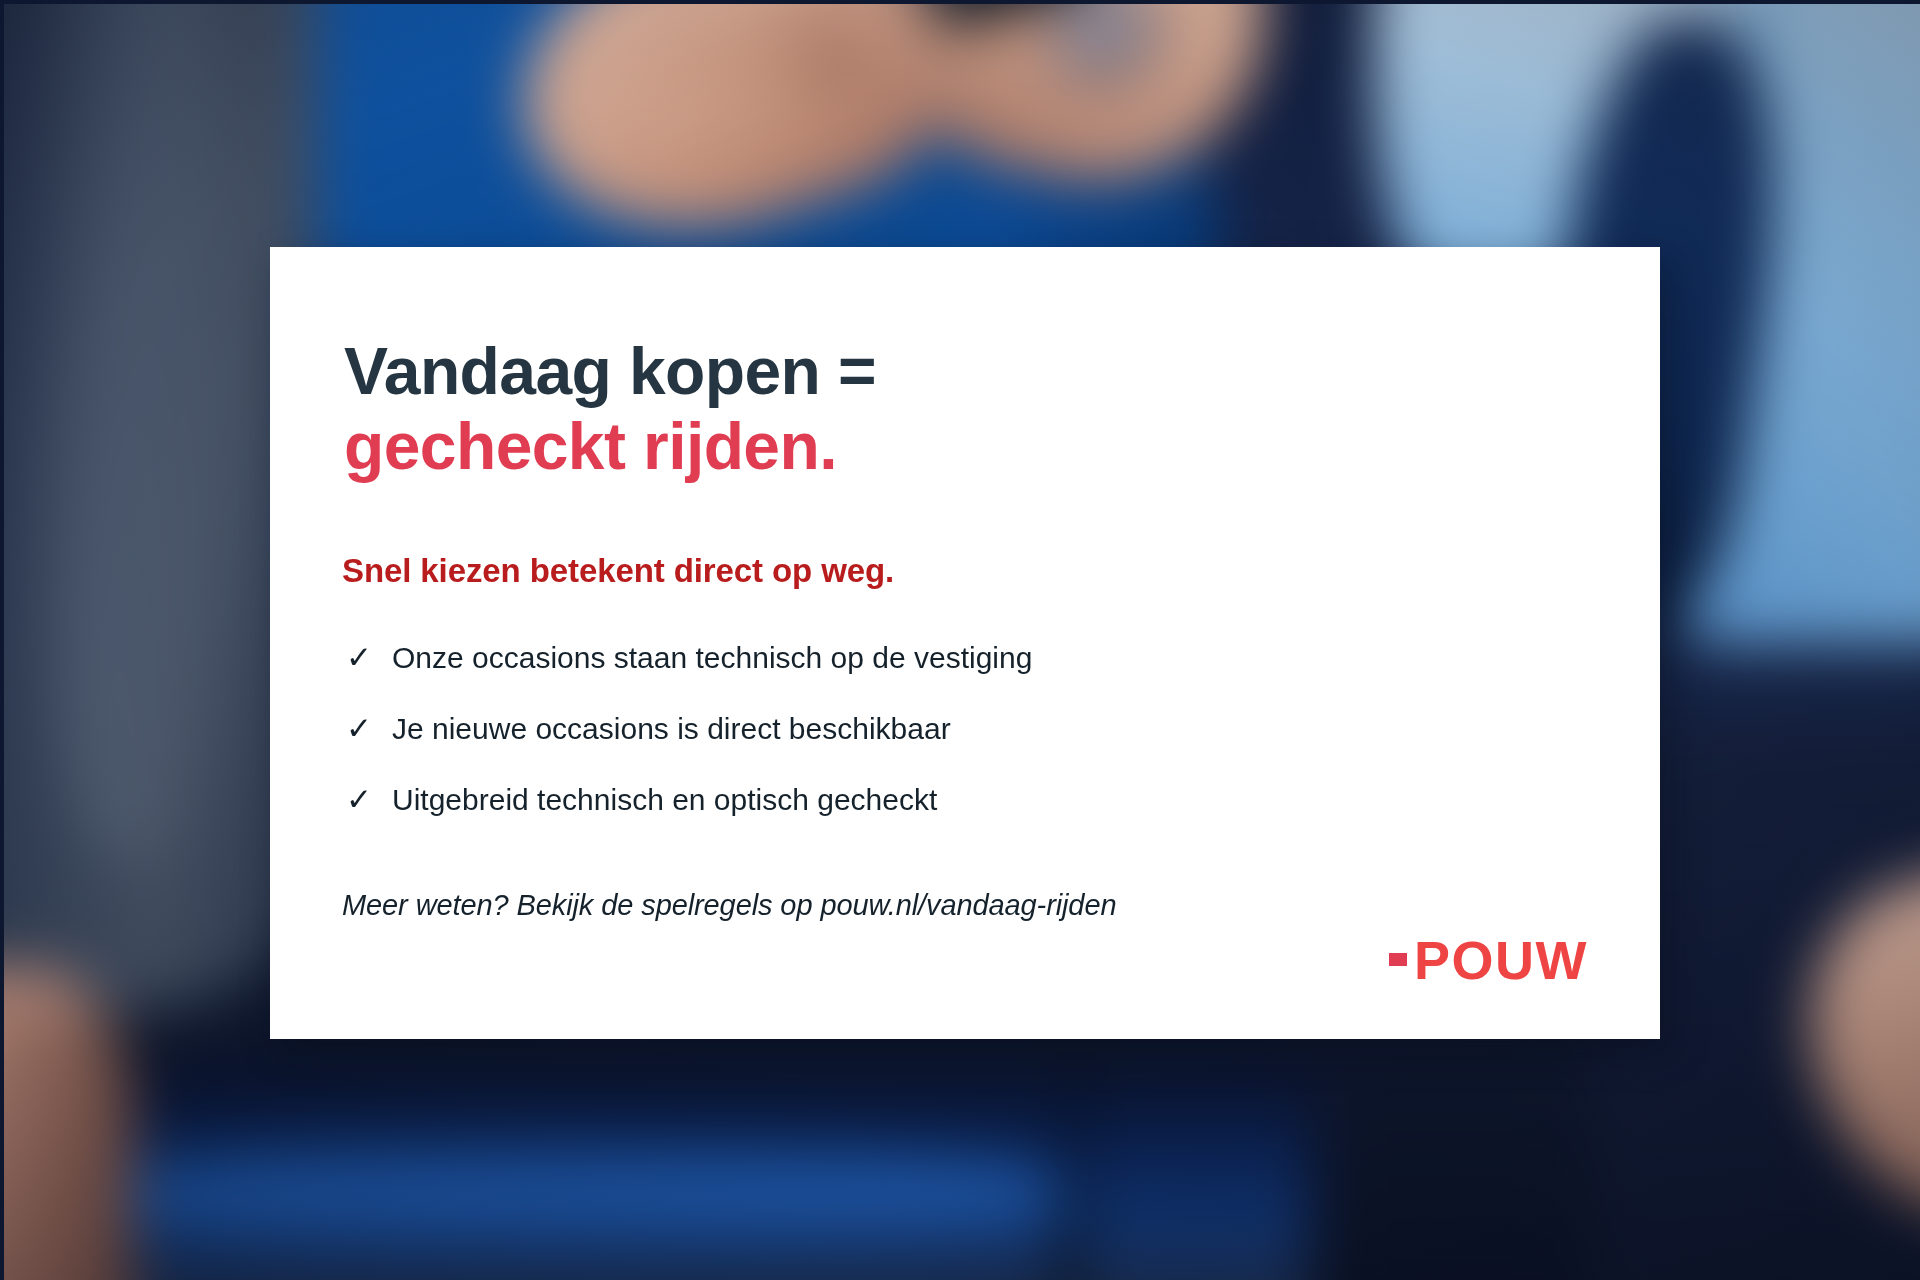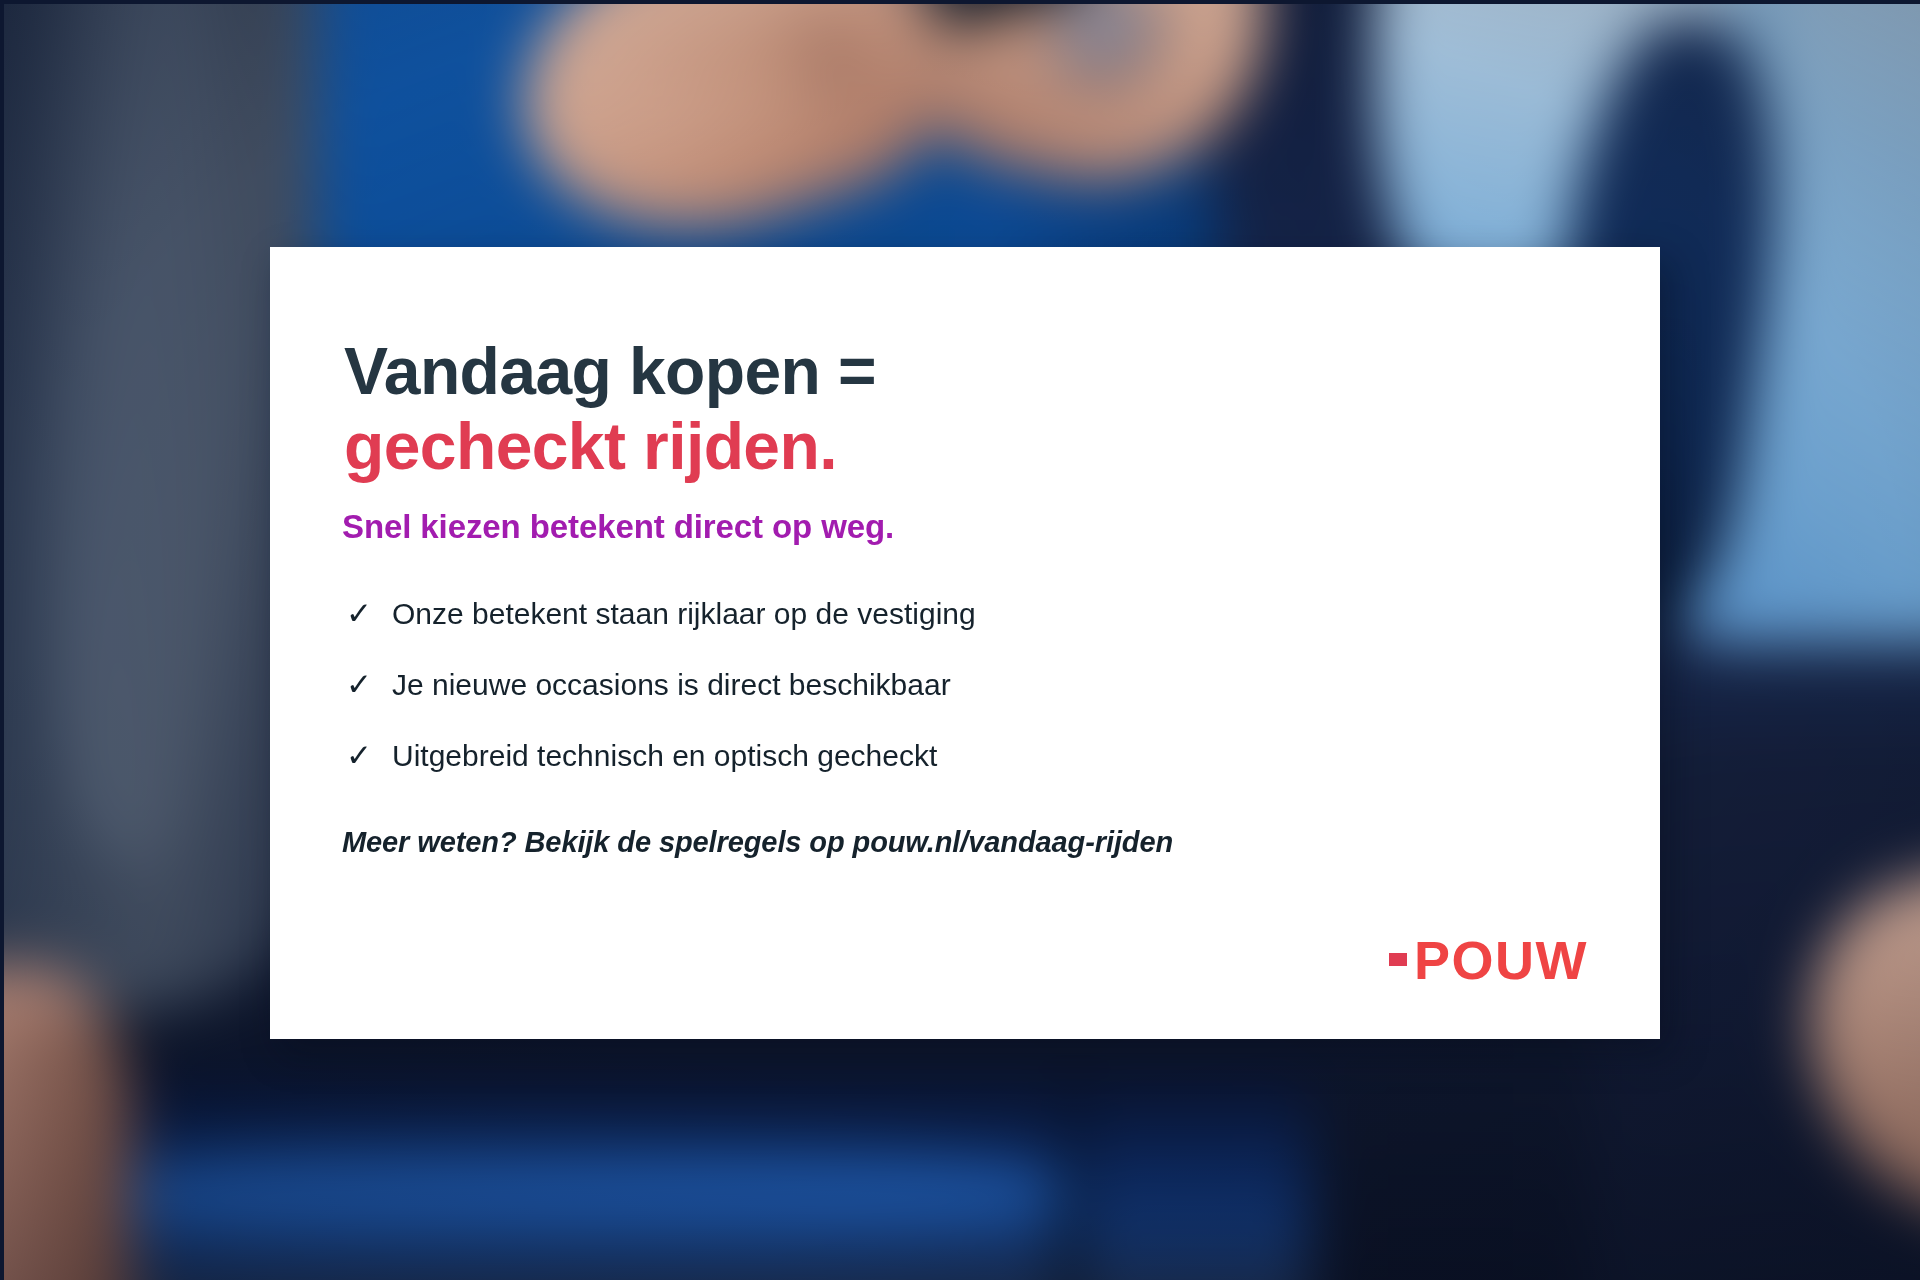--- a/index.html
+++ b/index.html
@@ -230,25 +230,25 @@
     font-size: 66px;
     font-weight: 700;
     line-height: 1.10;
     letter-spacing: -0.6px;
     color: #253642;
     margin-top: 28px;
   }
   .headline .line2 { color: #e03c52; display: block; }
 
   .subhead {
-    margin-top: 20px;
+    margin-top: 64px;
     font-size: 33px;
     font-weight: 700;
     letter-spacing: -0.1px;
-    color: #a21caf;
+    color: #b91c1c;
   }
 
   .checklist {
     margin-top: 44px;
     list-style: none;
   }
   .check-item {
     display: flex;
     align-items: baseline;
     font-size: 30px;
@@ -258,26 +258,25 @@
   }
   .check-mark {
     flex: 0 0 auto;
     width: 46px;
     font-size: 31px;
     color: #15222c;
   }
   .check-text { flex: 1 1 auto; }
 
   .footnote {
-    margin-top: 15px;
+    margin-top: 34px;
     font-size: 29px;
     font-style: italic;
     color: #15222c;
     letter-spacing: -0.1px;
-    font-weight: bold;
   }
 
   .logo {
     position: absolute;
     right: 68px;
     bottom: 48px;
     display: flex;
     align-items: center;
     color: #ef4444;
   }
@@ -333,21 +332,21 @@
     <h1 class="headline">
       <span class="line1">Vandaag kopen =</span>
       <span class="line2">gecheckt rijden.</span>
     </h1>
 
     <h2 class="subhead">Snel kiezen betekent direct op weg.</h2>
 
     <ul class="checklist">
       <li class="check-item">
         <span class="check-mark">✓</span>
-        <span class="check-text">Onze betekent staan rijklaar op de vestiging</span>
+        <span class="check-text">Onze occasions staan technisch op de vestiging</span>
       </li>
       <li class="check-item">
         <span class="check-mark">✓</span>
         <span class="check-text">Je nieuwe occasions is direct beschikbaar</span>
       </li>
       <li class="check-item">
         <span class="check-mark">✓</span>
         <span class="check-text">Uitgebreid technisch en optisch gecheckt</span>
       </li>
     </ul>

